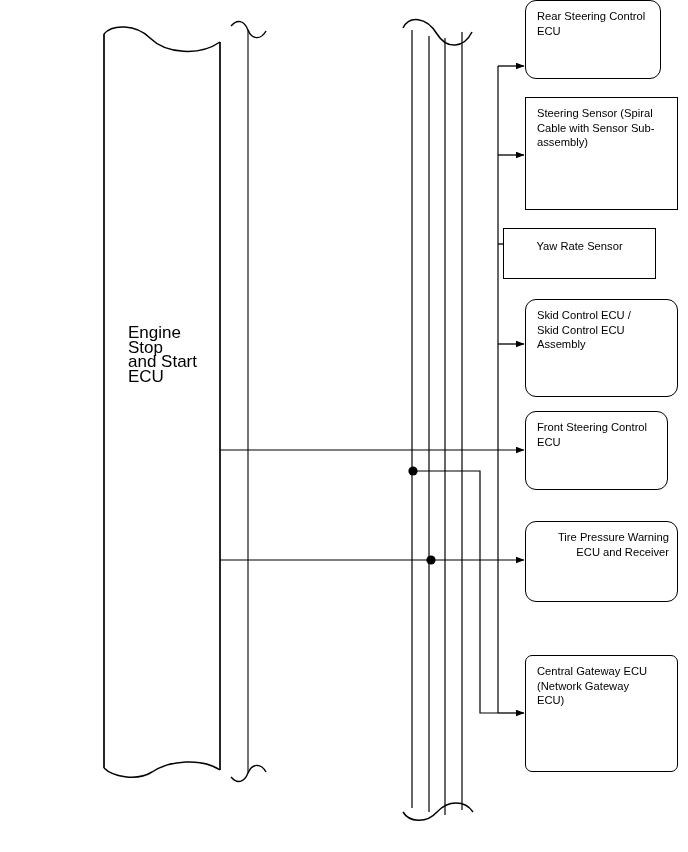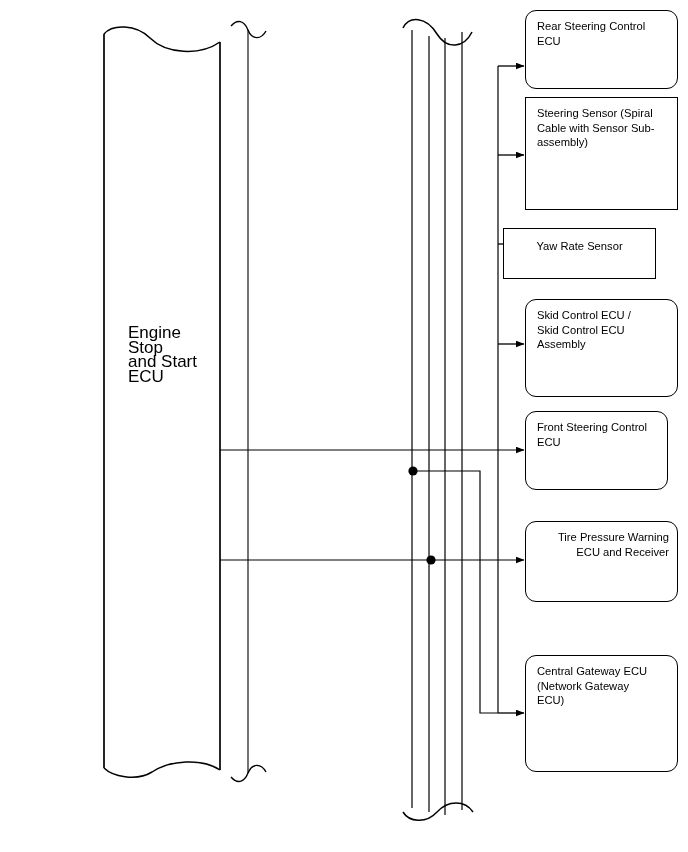--- a/index.html
+++ b/index.html
@@ -73,21 +73,21 @@
     <path d="M413,471 L480,471 L480,713 L498,713" stroke="#000" stroke-width="1.2" fill="none"></path>
 
     <circle cx="413" cy="471" r="4.6" fill="#000"></circle>
     <circle cx="431" cy="560" r="4.6" fill="#000"></circle>
   </svg>
 
   <div class="bus-label" style="left:128px;top:326px;width:84px;">Engine Stop
 and Start
 ECU</div>
 
-  <div class="ecu-box rounded" style="left:525px;top:10px;width:153px;height:79px;padding-left:40px;">
+  <div class="ecu-box rounded" style="left:525px;top:0;width:136px;height:79px;padding-left:40px;">
     <div class="ecu-label">Rear Steering Control
 ECU</div>
   </div>
 
   <div class="ecu-box square" style="left:525px;top:97px;width:153px;height:113px;">
     <div class="ecu-label">Steering Sensor (Spiral
 Cable with Sensor Sub-
 assembly)</div>
   </div>
 
@@ -104,19 +104,19 @@
   <div class="ecu-box rounded" style="left:525px;top:411px;width:143px;height:79px;">
     <div class="ecu-label">Front Steering Control
 ECU</div>
   </div>
 
   <div class="ecu-box rounded" style="left:525px;top:521px;width:153px;height:81px;text-align:right;">
     <div class="ecu-label">Tire Pressure Warning
 ECU and Receiver</div>
   </div>
 
-  <div class="ecu-box rounded" style="left:525px;top:655px;width:153px;height:117px;">
+  <div class="ecu-box rounded" style="left:525px;top:655px;width:153px;height:117px;border-radius:7px;">
     <div class="ecu-label">Central Gateway ECU
 (Network Gateway
 ECU)</div>
   </div>
 
 </div>
 
 </body></html>

